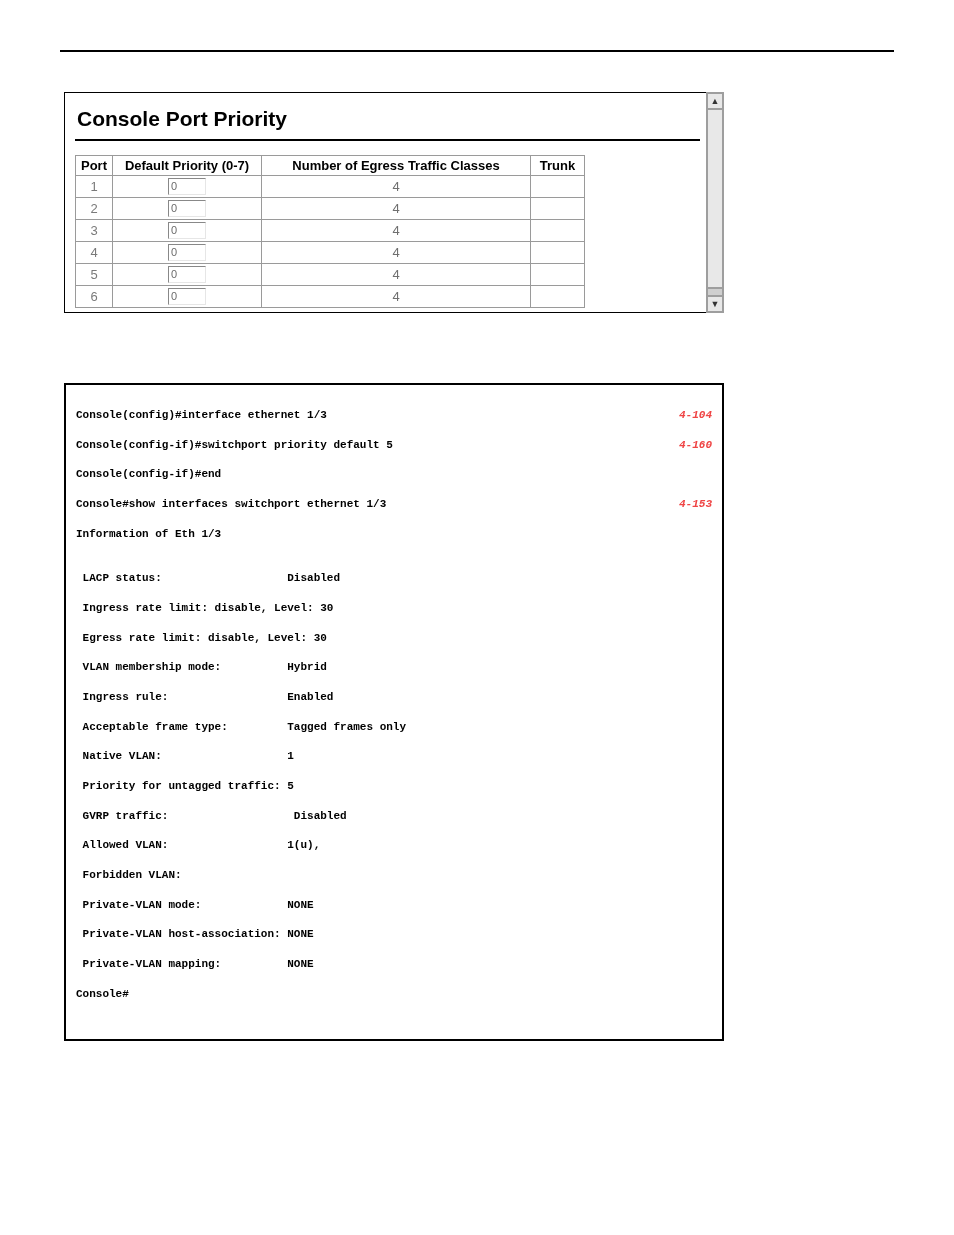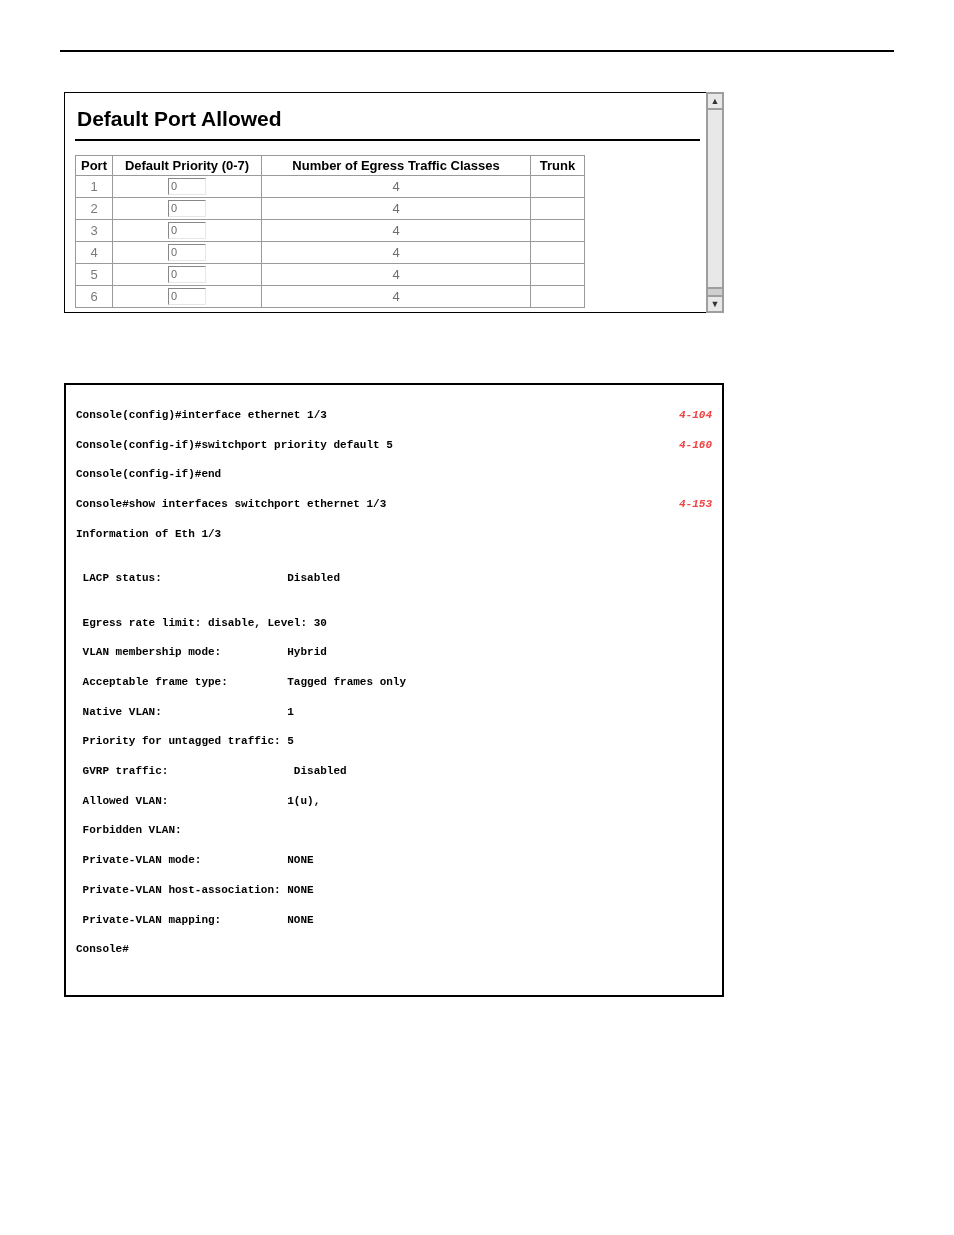--- a/index.html
+++ b/index.html
@@ -163,21 +163,21 @@
     font-style: italic;
   }
 </style>
 </head>
 <body>
 
 <div class="page">
   <hr class="top-rule">
 
   <div class="ui-shot">
-    <div class="ui-title">Default Port Allowed</div>
+    <div class="ui-title">Console Port Priority</div>
     <hr class="ui-rule">
 
     <table class="priority">
       <thead>
         <tr>
           <th>Port</th>
           <th>Default Priority (0-7)</th>
           <th>Number of Egress Traffic Classes</th>
           <th>Trunk</th>
         </tr>
@@ -249,23 +249,24 @@
   </div>
 
   <div class="cli-block">
 <div class="cli-row"><span>Console(config)#interface ethernet 1/3</span><span class="ref">4-104</span></div>
 <div class="cli-row"><span>Console(config-if)#switchport priority default 5</span><span class="ref">4-160</span></div>
 <div class="cli-row"><span>Console(config-if)#end</span><span class="ref"></span></div>
 <div class="cli-row"><span>Console#show interfaces switchport ethernet 1/3</span><span class="ref">4-153</span></div>
 <div class="cli-row"><span>Information of Eth 1/3</span><span class="ref"></span></div>
 <div class="cli-row"><span class="ref"></span></div>
 <div class="cli-row"><span> LACP status:                   Disabled</span><span class="ref"></span></div>
-<div class="cli-row"><span class="ref"></span></div>
+<div class="cli-row"><span> Ingress rate limit: disable, Level: 30</span><span class="ref"></span></div>
 <div class="cli-row"><span> Egress rate limit: disable, Level: 30</span><span class="ref"></span></div>
 <div class="cli-row"><span> VLAN membership mode:          Hybrid</span><span class="ref"></span></div>
+<div class="cli-row"><span> Ingress rule:                  Enabled</span><span class="ref"></span></div>
 <div class="cli-row"><span> Acceptable frame type:         Tagged frames only</span><span class="ref"></span></div>
 <div class="cli-row"><span> Native VLAN:                   1</span><span class="ref"></span></div>
 <div class="cli-row"><span> Priority for untagged traffic: 5</span><span class="ref"></span></div>
 <div class="cli-row"><span> GVRP traffic:                   Disabled</span><span class="ref"></span></div>
 <div class="cli-row"><span> Allowed VLAN:                  1(u),</span><span class="ref"></span></div>
 <div class="cli-row"><span> Forbidden VLAN:</span><span class="ref"></span></div>
 <div class="cli-row"><span> Private-VLAN mode:             NONE</span><span class="ref"></span></div>
 <div class="cli-row"><span> Private-VLAN host-association: NONE</span><span class="ref"></span></div>
 <div class="cli-row"><span> Private-VLAN mapping:          NONE</span><span class="ref"></span></div>
 <div class="cli-row"><span>Console#</span><span class="ref"></span></div>

